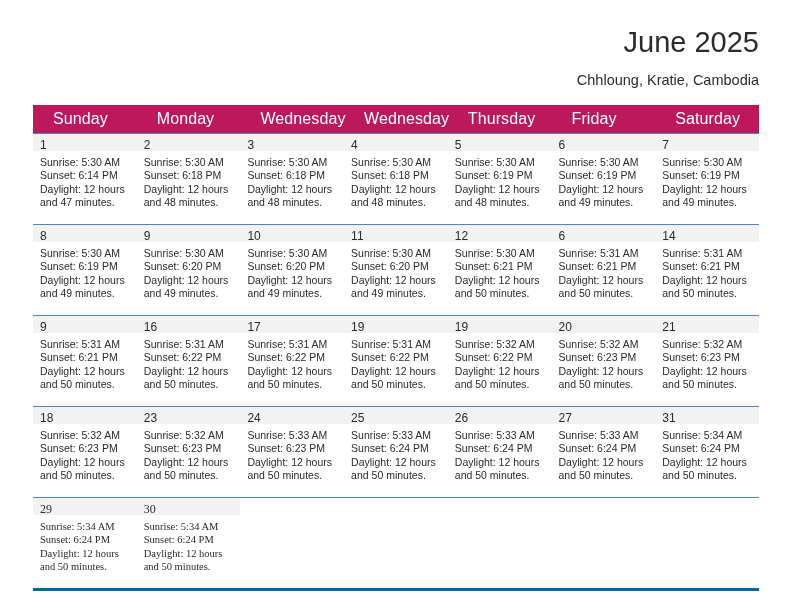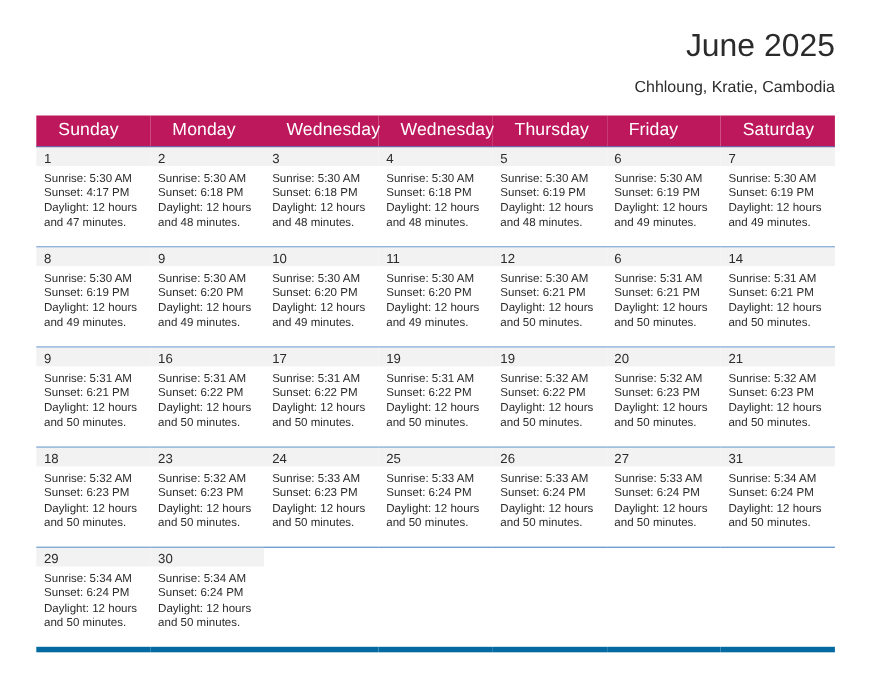--- a/index.html
+++ b/index.html
@@ -100,21 +100,22 @@
     height: 10px;
     letter-spacing: .1px;
   }
   .week-row td {
     vertical-align: top;
     padding: 0;
     border-top: 1px solid #4a86c5;
     height: 90px;
   }
   .week-row.last td {
-    border-bottom: 5px solid #0369a1;
+    border-bottom: 3px solid #0369a1;
+    font-family: Liberation Serif, serif;
   }
   .daycell {
     position: relative;
     height: 90px;
     box-sizing: border-box;
   }
   .daycell.filled .daynum-strip {
     background: #f2f2f2;
   }
   .daynum-strip {
@@ -164,21 +165,21 @@
         <th>Saturday</th>
       </tr>
     </thead>
     <tbody>
         <tr class="week-row">
           <td>
             <div class="daycell filled">
               <div class="daynum-strip"><span class="daynum">1</span></div>
               <div class="details">
                 <div>Sunrise: 5:30 AM</div>
-                <div>Sunset: 4:17 PM</div>
+                <div>Sunset: 6:14 PM</div>
                 <div>Daylight: 12 hours</div>
                 <div>and 47 minutes.</div>
               </div>
             </div>
           </td>
           <td>
             <div class="daycell filled">
               <div class="daynum-strip"><span class="daynum">2</span></div>
               <div class="details">
                 <div>Sunrise: 5:30 AM</div>

